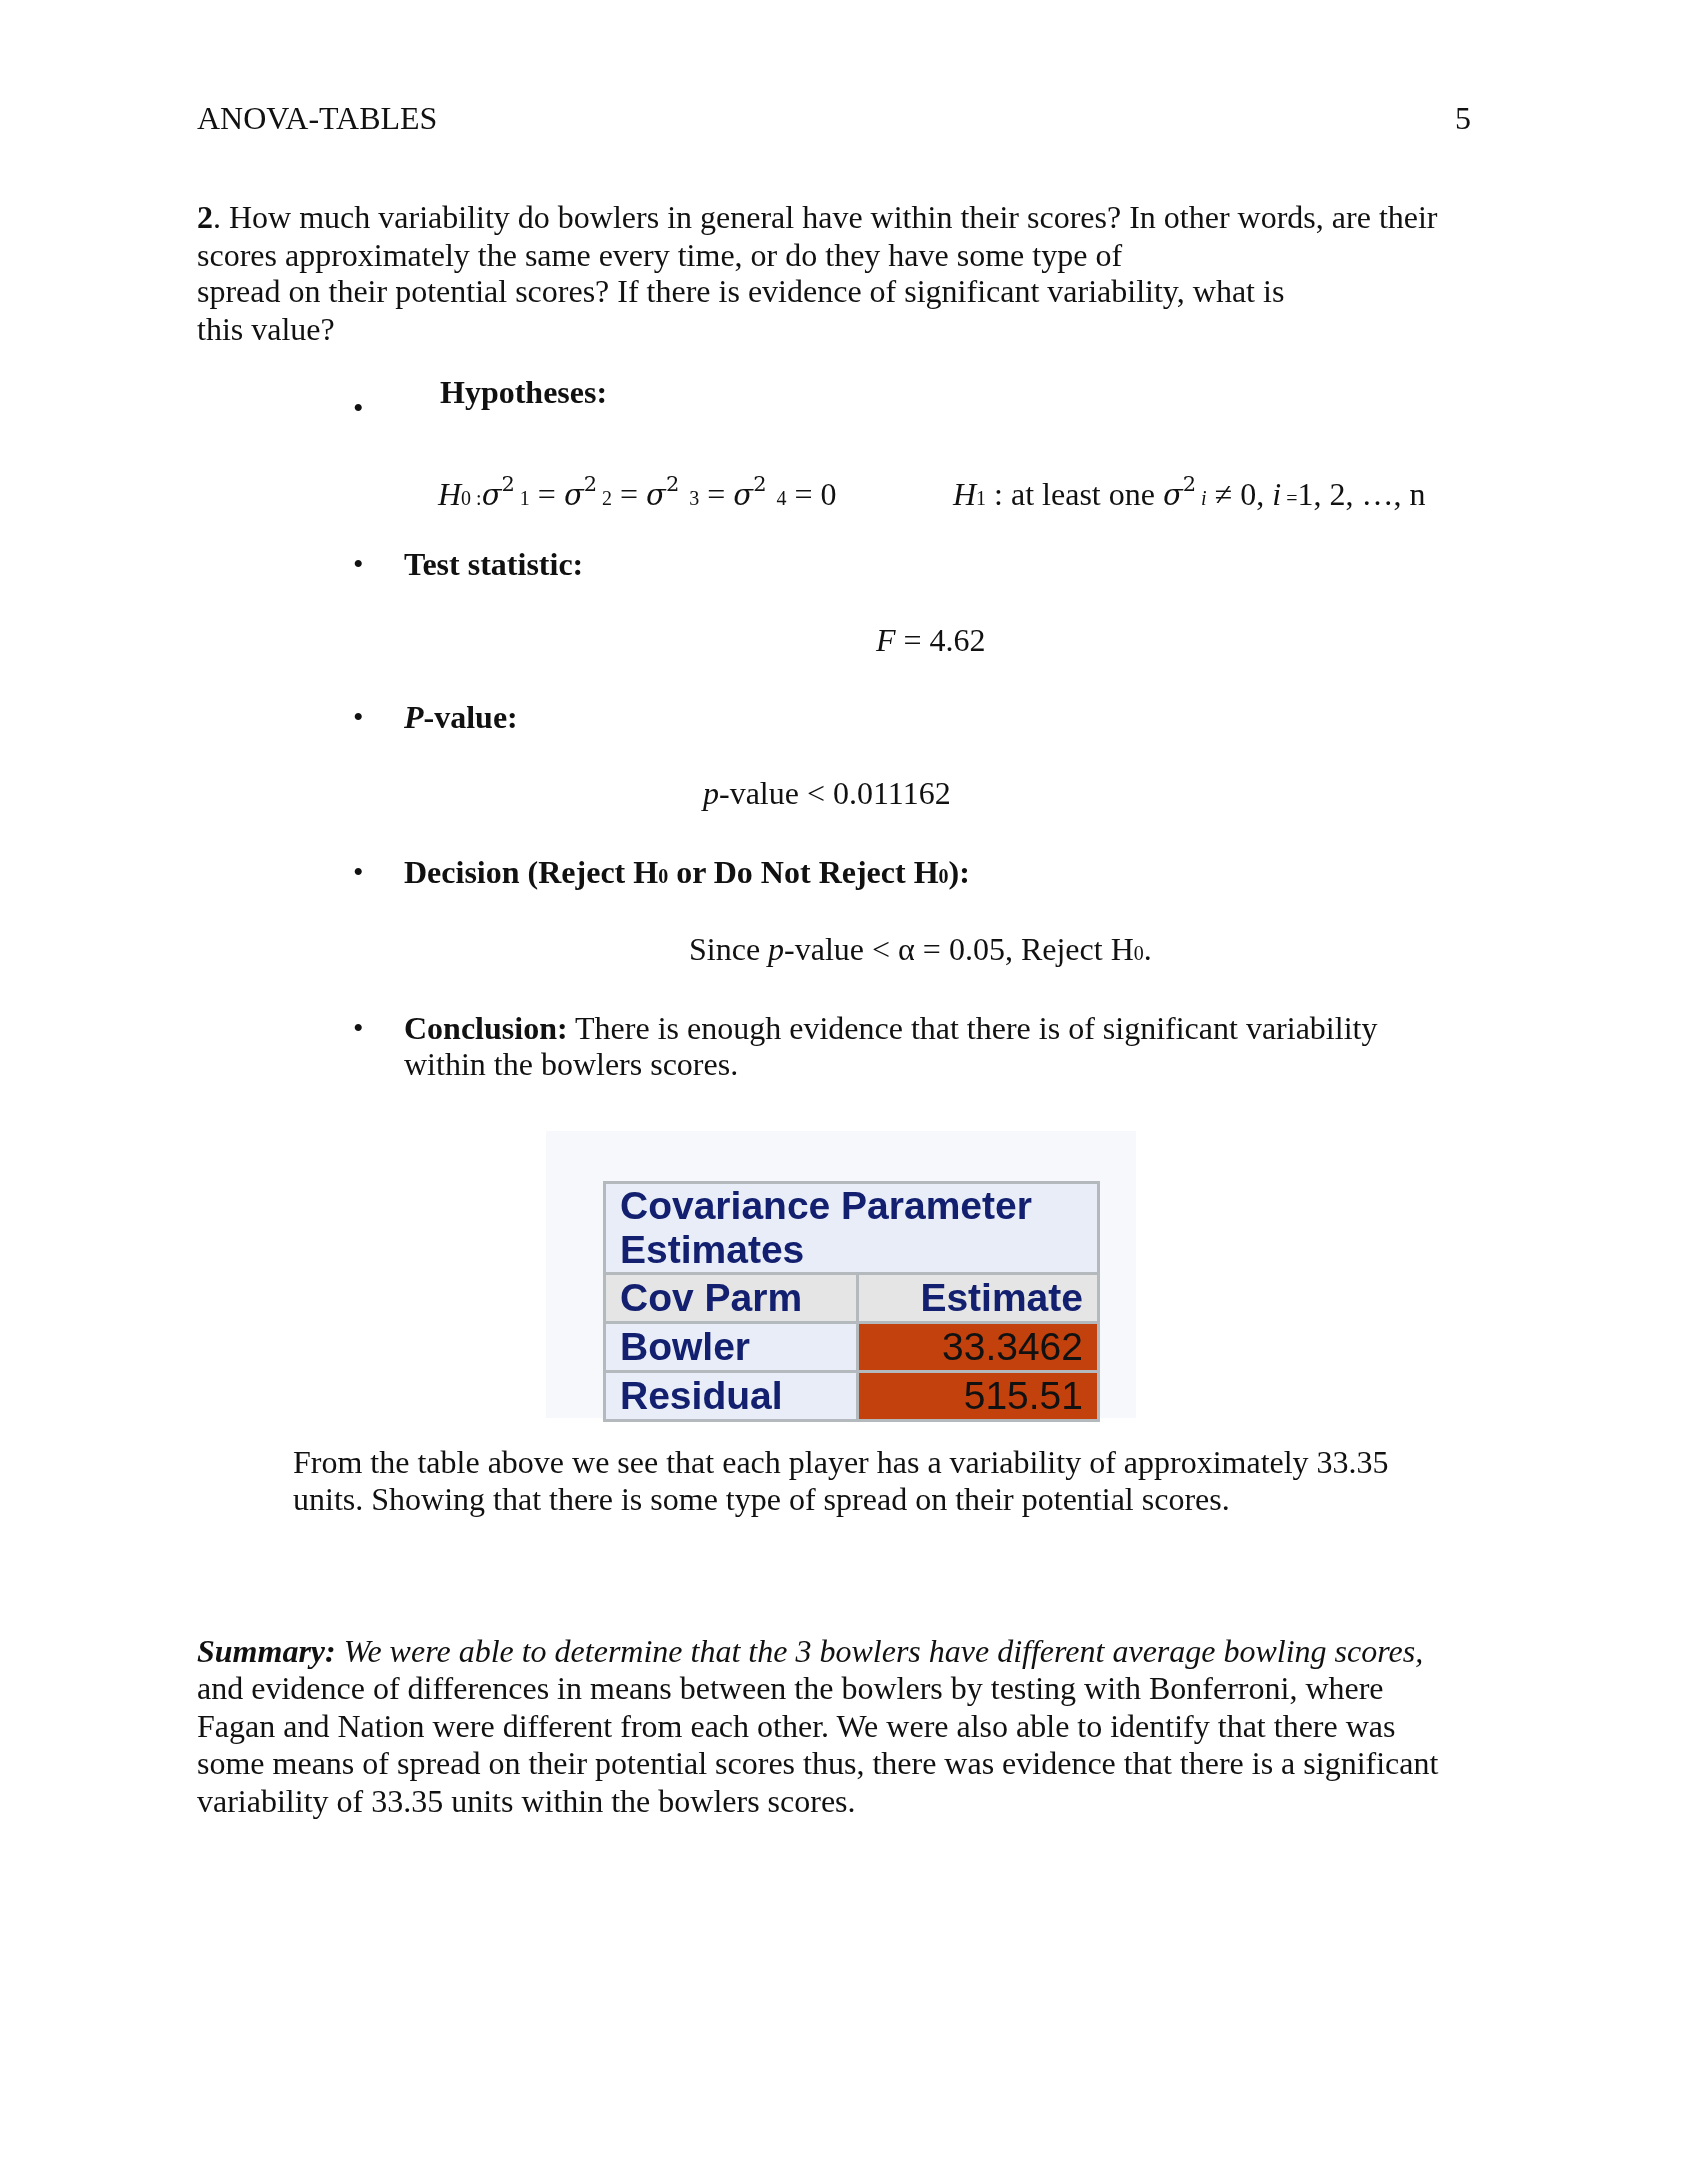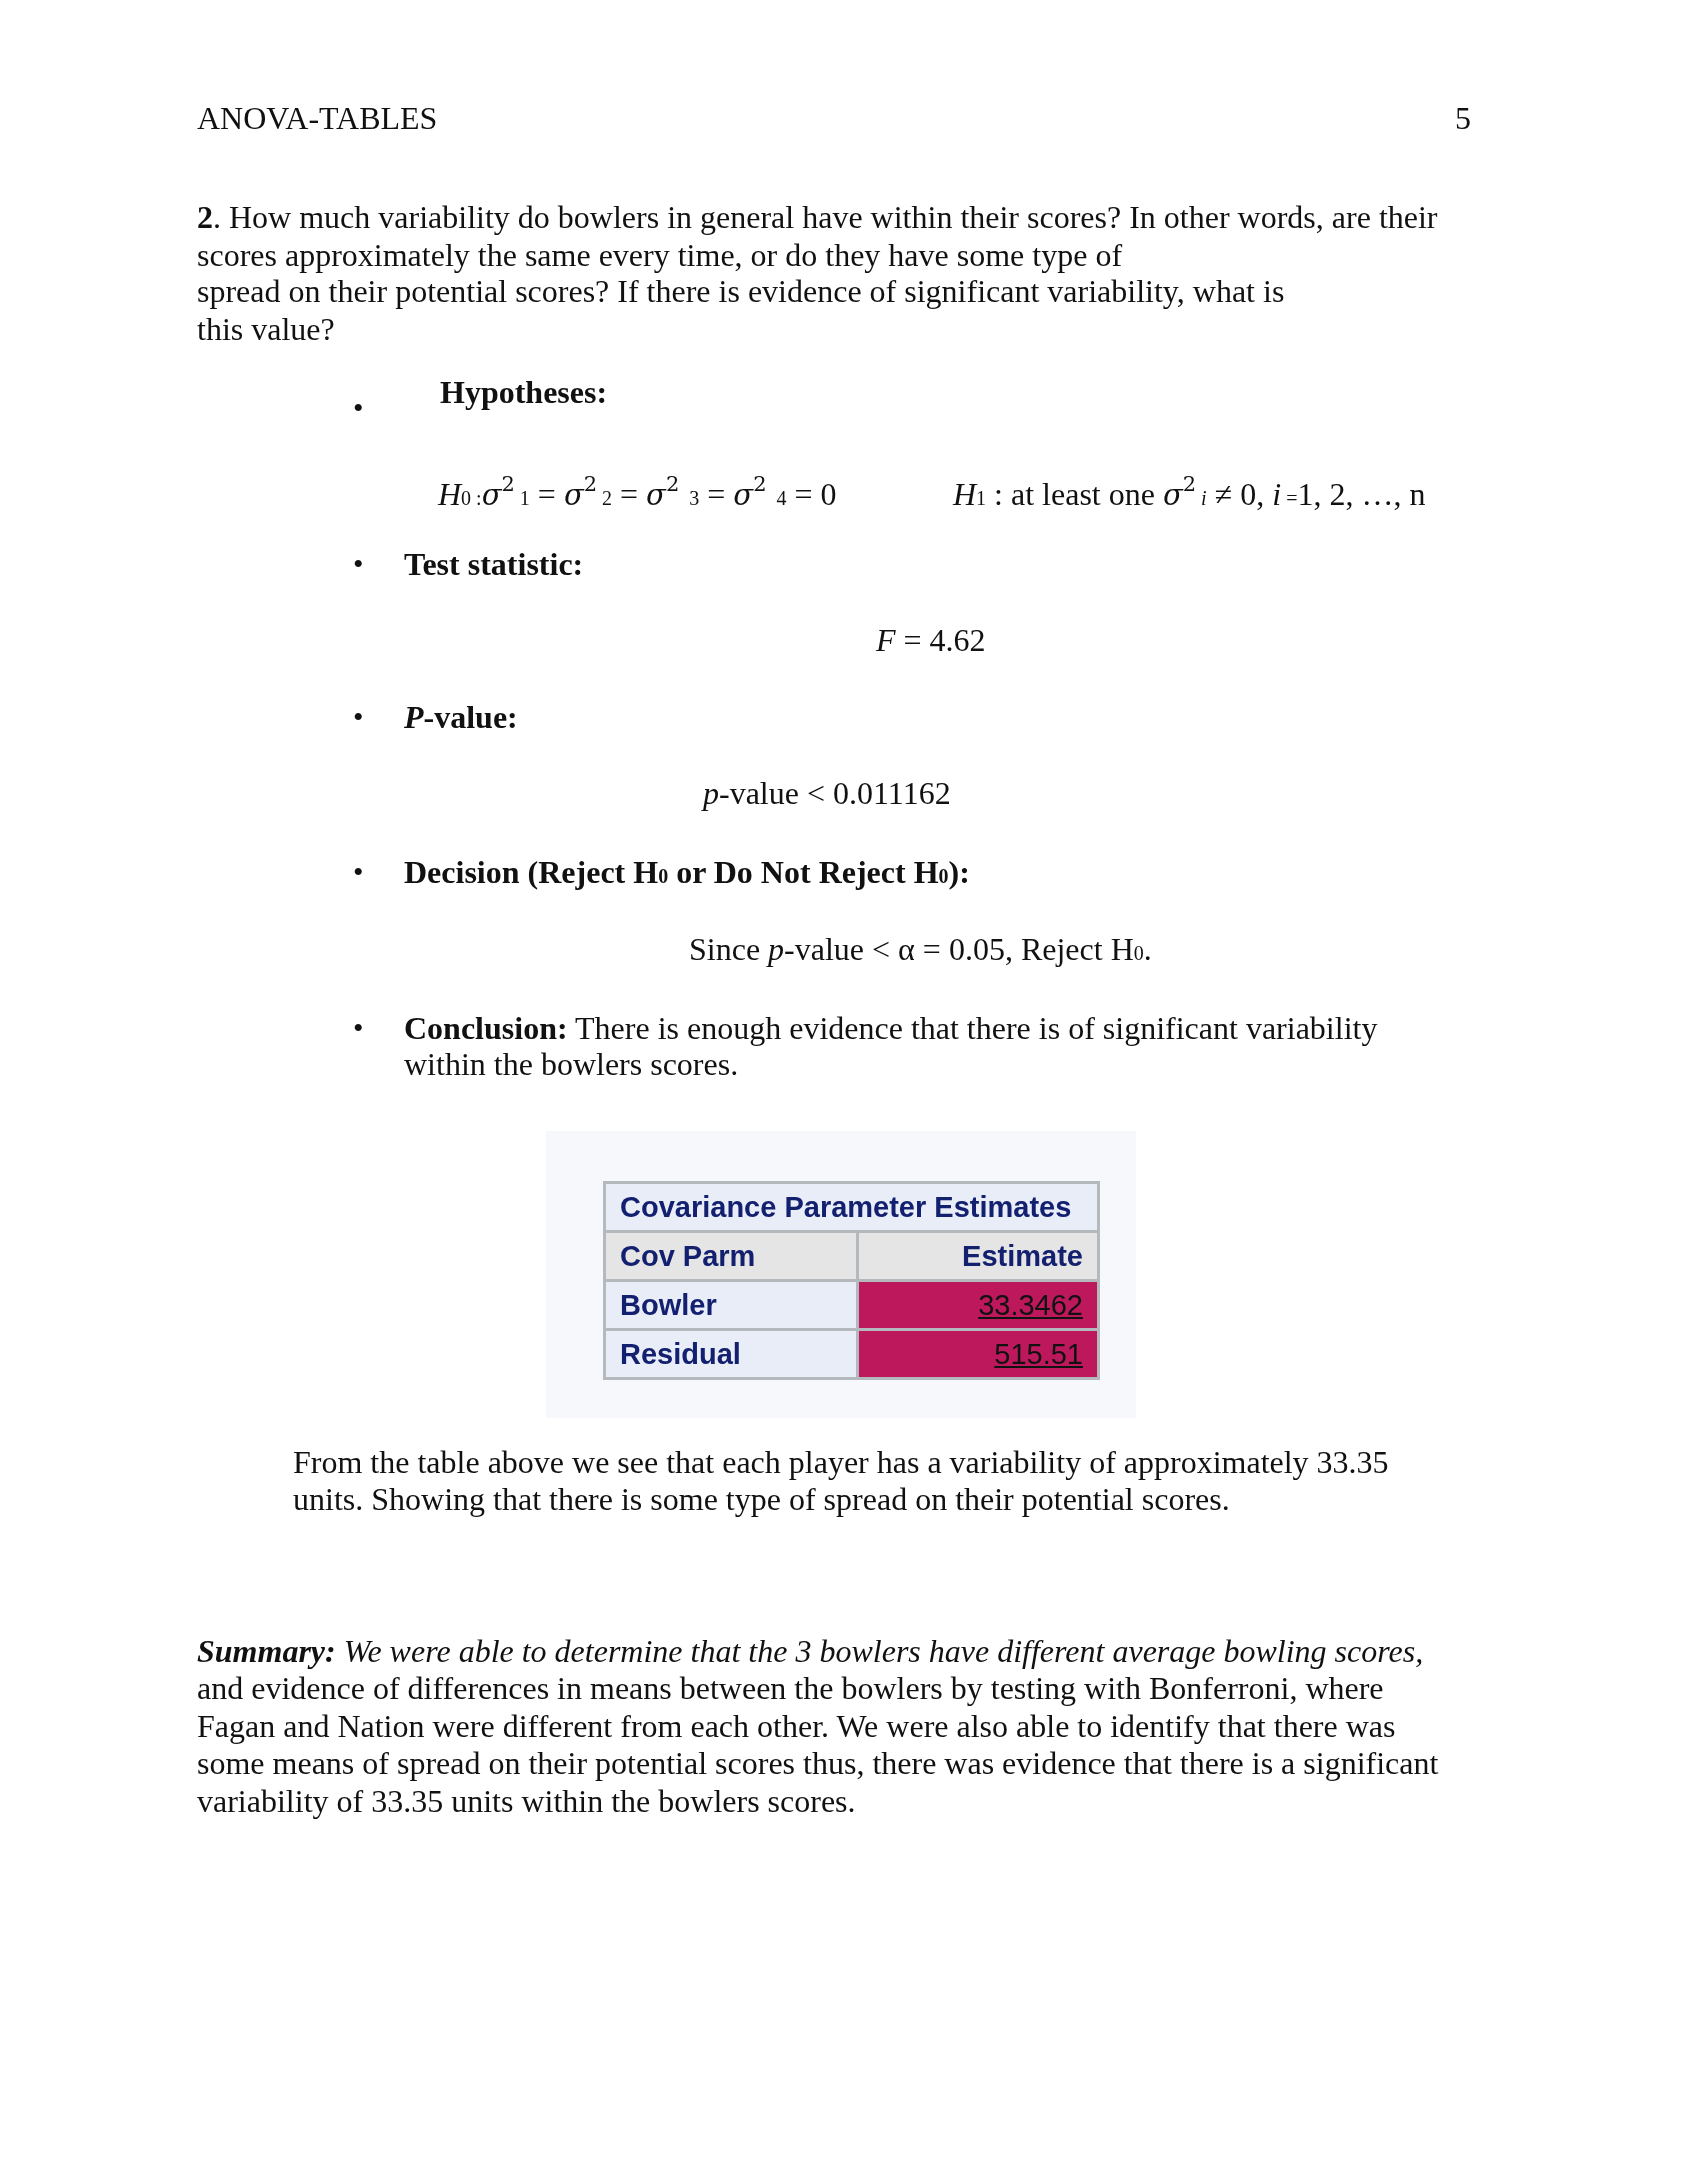--- a/index.html
+++ b/index.html
@@ -8,26 +8,26 @@
   .abs { position: absolute; white-space: nowrap; line-height: 38px; }
   .b { font-weight: bold; }
   .i { font-style: italic; }
   .sub { font-size: 20px; vertical-align: baseline; }
   .sup { font-size: 21px; vertical-align: 14px; font-family: "DejaVu Serif", serif; }
   .sigma { font-family: "DejaVu Serif", serif; font-style: italic; font-size: 29px; }
   .bullet { position: absolute; left: 353px; font-size: 30px; line-height: 38px; }
 
   .sas-box { position: absolute; left: 546px; top: 1131px; width: 590px; height: 287px; background: #f6f8fb; }
   .sas-table { position: absolute; left: 57px; top: 50px; border-collapse: collapse;
-               font-family: "Liberation Sans", sans-serif; font-size: 29px; }
+               font-family: "Liberation Sans", sans-serif; font-size: 39px; }
   .sas-table td, .sas-table th { border: 3px solid #b3b9bd; height: 46px; padding: 0 14px; }
   .sas-table .title { background: #e8edf8; color: #13206f; font-weight: bold; text-align: left; }
   .sas-table .hdr { background: #e5e5e5; color: #13206f; font-weight: bold; }
   .sas-table .rowh { background: #e8edf8; color: #13206f; font-weight: bold; text-align: left; width: 222px; }
-  .sas-table .val { background: #be185d; color: #111; text-align: right; width: 210px; text-decoration: underline; }
+  .sas-table .val { background: #c2410c; color: #111; text-align: right; width: 210px; }
 </style>
 </head>
 <body>
 
 <div class="abs" style="left:197px; top:99px;">ANOVA-TABLES</div>
 <div class="abs" style="left:1455px; top:99px;">5</div>
 
 <div>
   <div class="abs" style="left:197px; top:198px;"><span class="b">2</span><span>. How much variability do bowlers in general have within their scores? In other words, are their</span></div>
   <div class="abs" style="left:197px; top:236px;">scores approximately the same every time, or do they have some type of</div>

